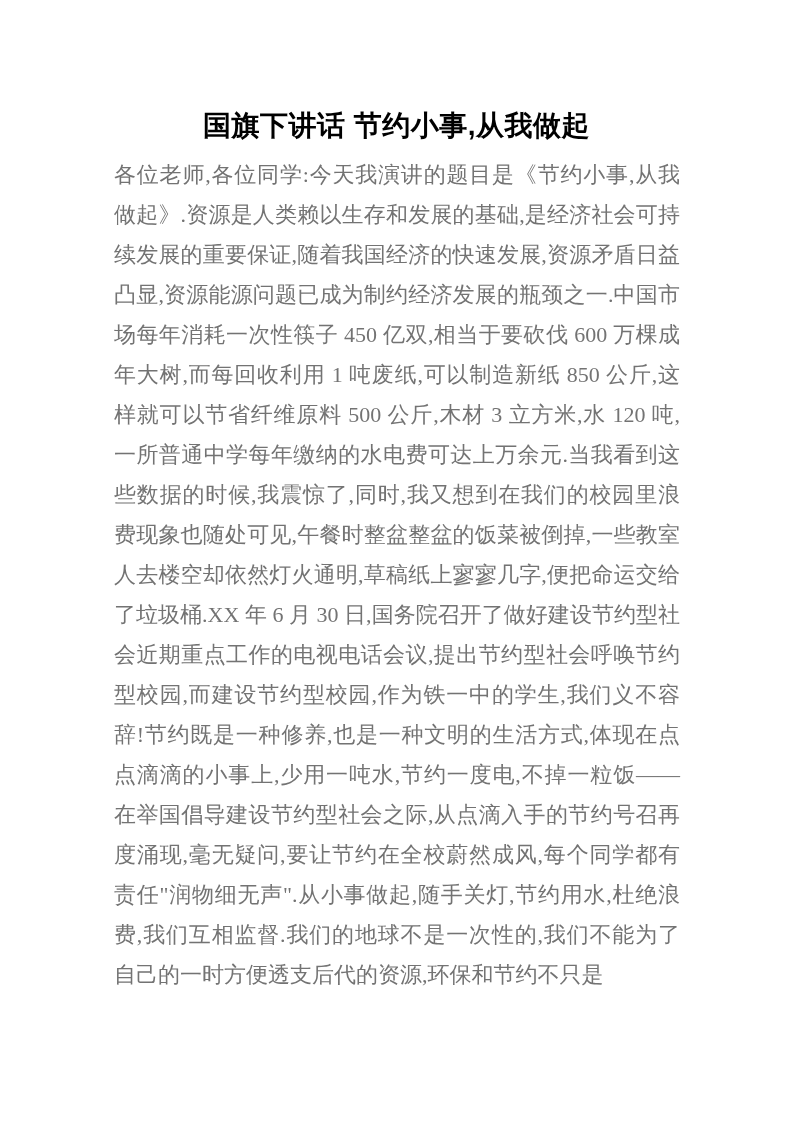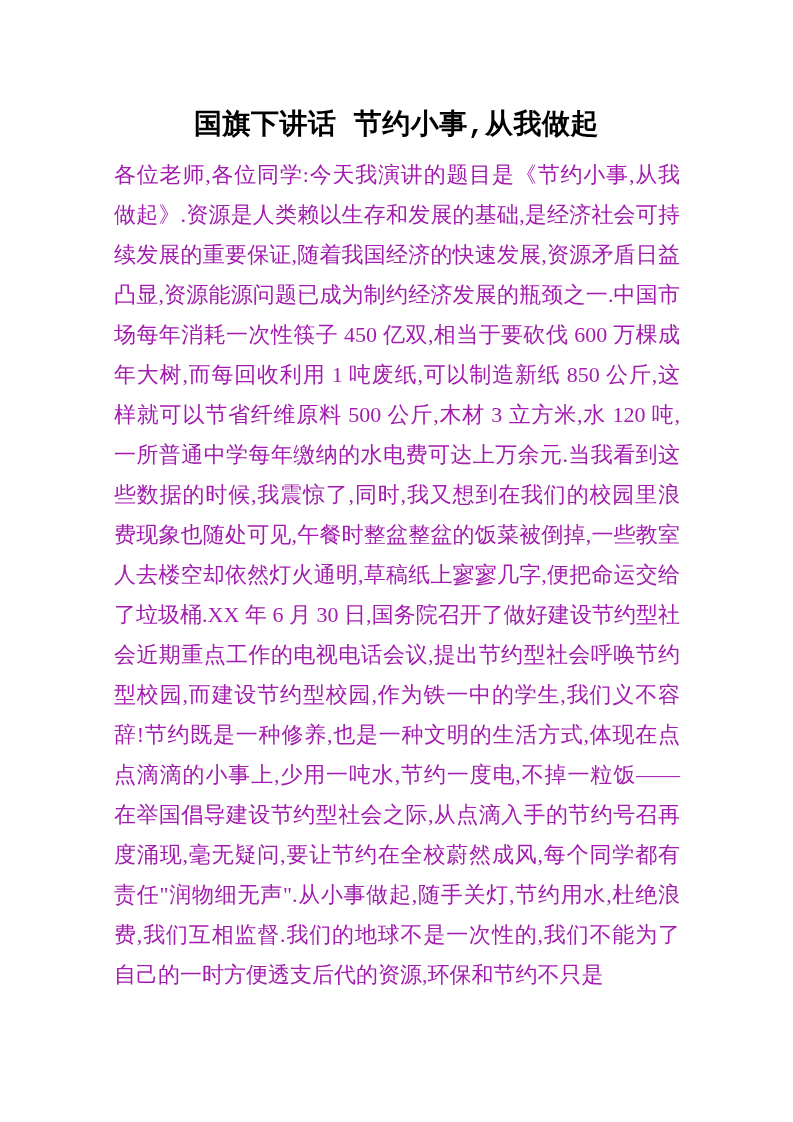--- a/index.html
+++ b/index.html
@@ -21,21 +21,21 @@
     height: 1122px;
     background: #ffffff;
     box-sizing: border-box;
   }
   .doc-title {
     position: absolute;
     left: 0;
     right: 0;
     top: 88px;
     text-align: center;
-    font-family: Liberation Mono, monospace;
+    font-family: Liberation Sans, sans-serif;
     font-weight: bold;
     font-size: 28px;
     line-height: 38px;
     letter-spacing: 0.5px;
     white-space: pre;
   }
   .body-block {
     position: absolute;
     left: 114px;
     top: 155px;
@@ -44,21 +44,21 @@
   .doc-paragraph {
     margin: 0;
     font-family: "Liberation Serif", "DejaVu Serif", serif;
     font-size: 22px;
     line-height: 40px;
     text-align: justify;
     text-justify: inter-character;
     text-align-last: left;
     word-break: break-all;
     letter-spacing: 0px;
-    color: #a21caf;
+    color: #737373;
   }
 </style>
 </head>
 <body>
 
 <div class="page">
 
   <h1 class="doc-title">国旗下讲话 节约小事,从我做起</h1>
 
   <div class="body-block">

